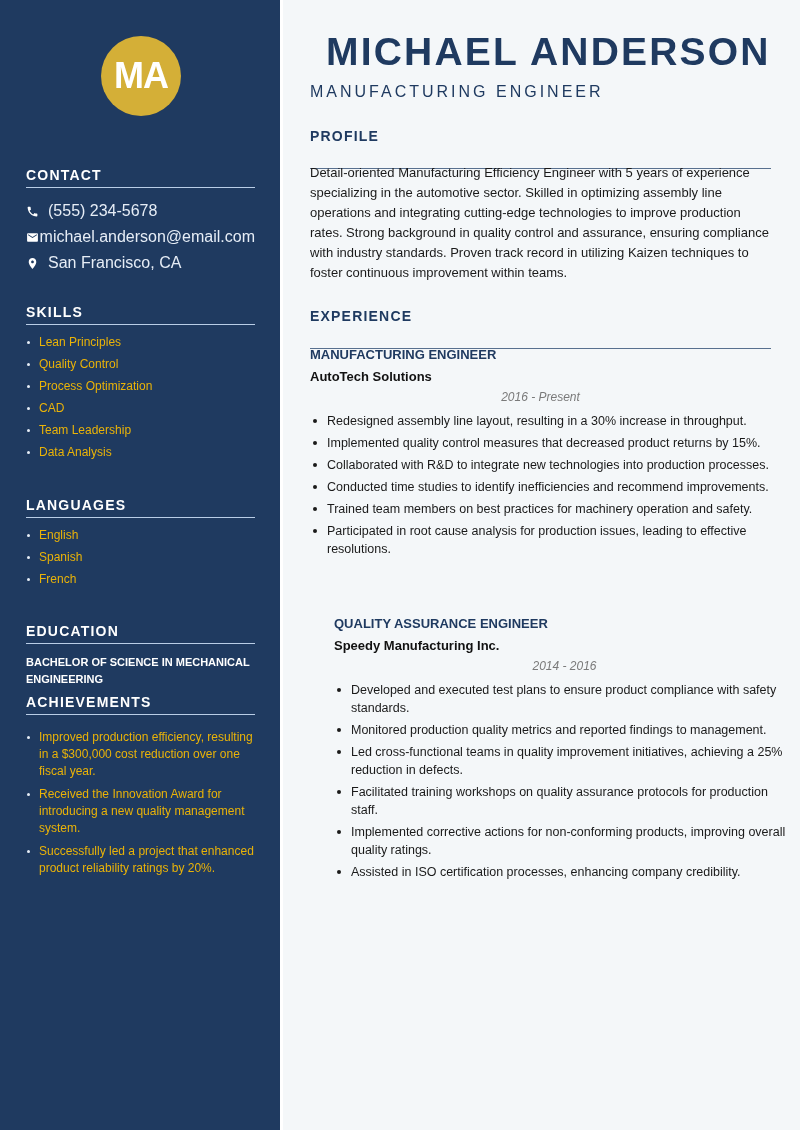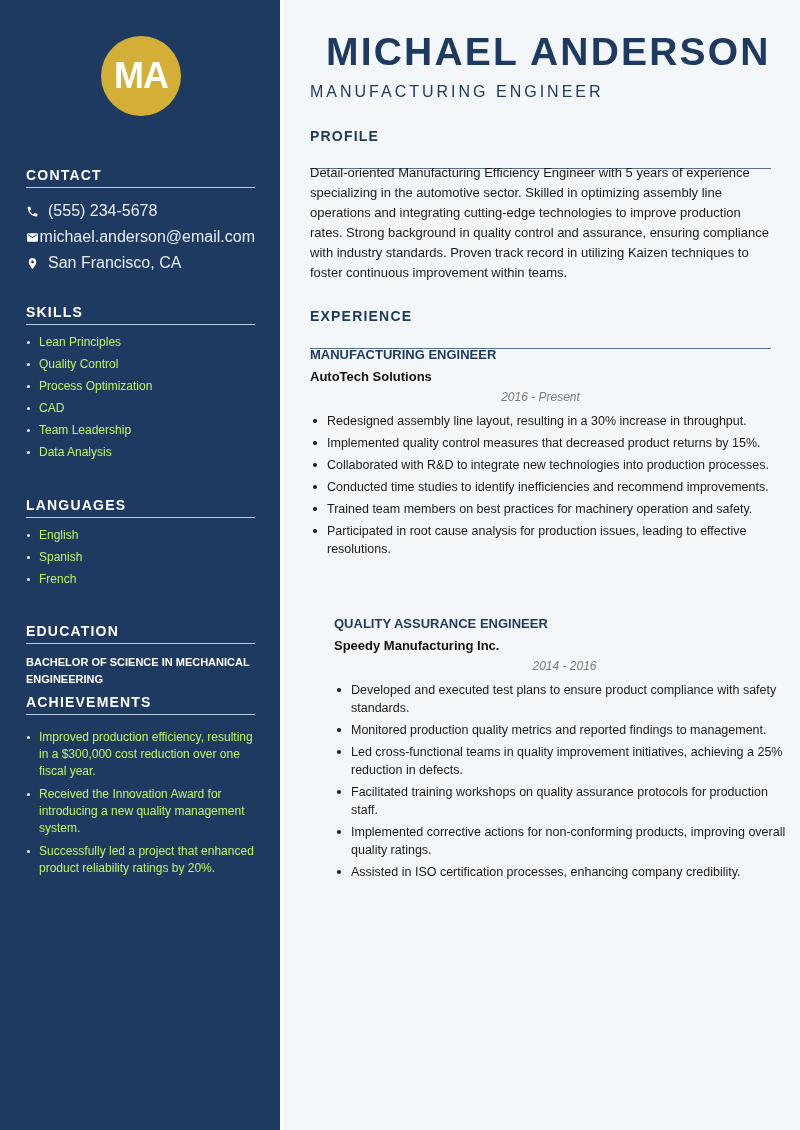--- a/index.html
+++ b/index.html
@@ -38,21 +38,21 @@
     .contact-list { list-style: none; margin-top: 10px; }
     .contact-item {
       display: flex; align-items: center; height: 26px;
       font-size: 16px; color: #e6edf6;
     }
     .contact-icon { width: 22px; display: inline-flex; align-items: center; }
     .contact-icon svg { width: 13px; height: 13px; fill: #ffffff; }
     .bullet-list { list-style: none; margin-top: 9px; }
     .bullet-list li {
       position: relative; padding-left: 13px;
-      font-size: 12px; color: #bef264; line-height: 17px;
+      font-size: 12px; color: #eab308; line-height: 17px;
       margin-bottom: 5px;
     }
     .bullet-list li::before {
       content: ""; position: absolute; left: 1px; top: 7px;
       width: 3px; height: 3px; border-radius: 50%; background: #e6edf6;
     }
     .edu-degree {
       font-size: 11px; font-weight: bold; color: #ffffff;
       line-height: 17px; margin-top: 10px;
     }

